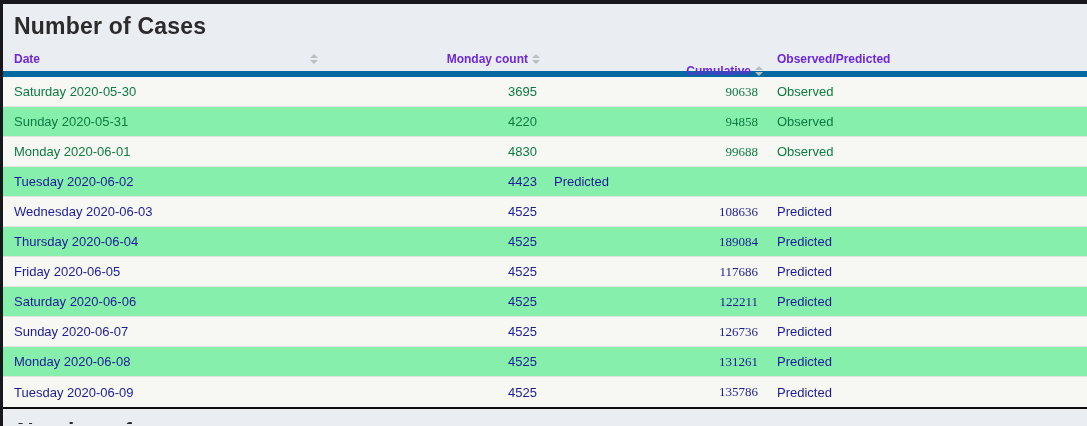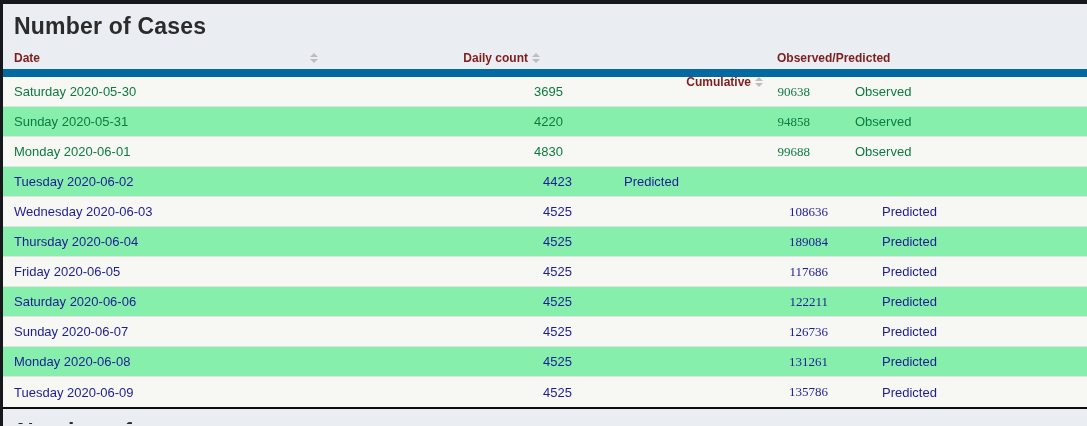--- a/index.html
+++ b/index.html
@@ -21,27 +21,27 @@
   }
   .page-title {
     font-size: 23px;
     font-weight: 600;
     color: #2b2b2b;
     letter-spacing: 0.2px;
   }
 
   .header-row {
     display: flex;
-    align-items: flex-start;
+    align-items: center;
     background: #eaedf2;
     height: 30px;
-    border-bottom: 8px solid #0369a1;
+    border-bottom: 6px solid #0369a1;
     font-size: 12px;
     font-weight: bold;
-    color: #7f1d1d;
+    color: #6d28d9;
   }
   .hcell { display: flex; align-items: center; cursor: pointer; height: 100%; }
   .hc1 { width: 322px; justify-content: space-between; padding-left: 11px; padding-right: 7px; }
   .hc2 { width: 220px; justify-content: flex-end; padding-right: 5px; }
   .hc3 { width: 223px; justify-content: flex-end; padding-right: 5px; margin-top: 24px; }
   .hc4 { flex: 1; justify-content: flex-start; padding-left: 9px; }
 
   .sort-icon { display: inline-flex; flex-direction: column; align-items: center; margin-left: 4px; }
   .sort-icon .tri-up    { width: 0; height: 0; border-left: 4px solid transparent; border-right: 4px solid transparent; border-bottom: 4px solid #bdbdbd; margin-bottom: 2px; }
   .sort-icon .tri-down  { width: 0; height: 0; border-left: 4px solid transparent; border-right: 4px solid transparent; border-top: 4px solid #bdbdbd; }
@@ -56,22 +56,22 @@
     background: #86efac;
   }
   .trow:nth-child(odd) { background: #f7f7f4; }
   .trow:last-child { border-bottom: none; }
   .tcell { overflow: hidden; white-space: nowrap; }
   .c1 { width: 322px; padding-left: 11px; text-align: left; }
   .c2 { width: 220px; padding-right: 8px; text-align: right; }
   .c3 { width: 223px; padding-right: 10px; text-align: right; font-family: Liberation Serif, serif; }
   .c4 { flex: 1; padding-left: 9px; text-align: left; }
 
-  .trow.observed  { color: #0c7b40; gap: 26px; }
-  .trow.predicted { color: #1c1c96; gap: 35px; }
+  .trow.observed  { color: #0c7b40; }
+  .trow.predicted { color: #1c1c96; }
 
   .table-bottom-line { height: 2px; background: #0d0d0d; }
 
   .bottom-section {
     background: #eaedf2;
     height: 15px;
     overflow: hidden;
     padding: 10px 0 0 14px;
   }
   .next-title {
@@ -93,21 +93,21 @@
 
   <div class="header-row" id="header-row">
       <div class="hcell hc1">
         <span>Date</span>
         <span class="sort-icon">
           <span class="tri-up"></span>
           <span class="tri-down"></span>
         </span>
       </div>
       <div class="hcell hc2">
-        <span>Daily count</span>
+        <span>Monday count</span>
         <span class="sort-icon">
           <span class="tri-up"></span>
           <span class="tri-down"></span>
         </span>
       </div>
       <div class="hcell hc3">
         <span>Cumulative</span>
         <span class="sort-icon">
           <span class="tri-up"></span>
           <span class="tri-down"></span>

